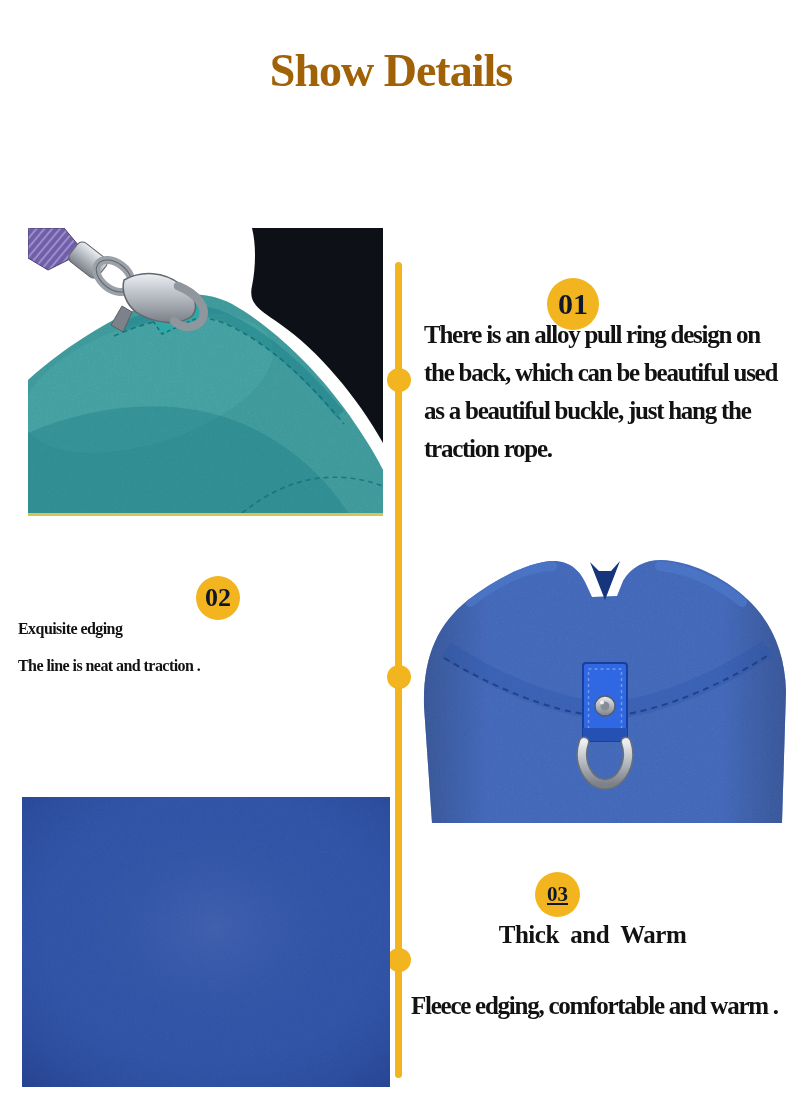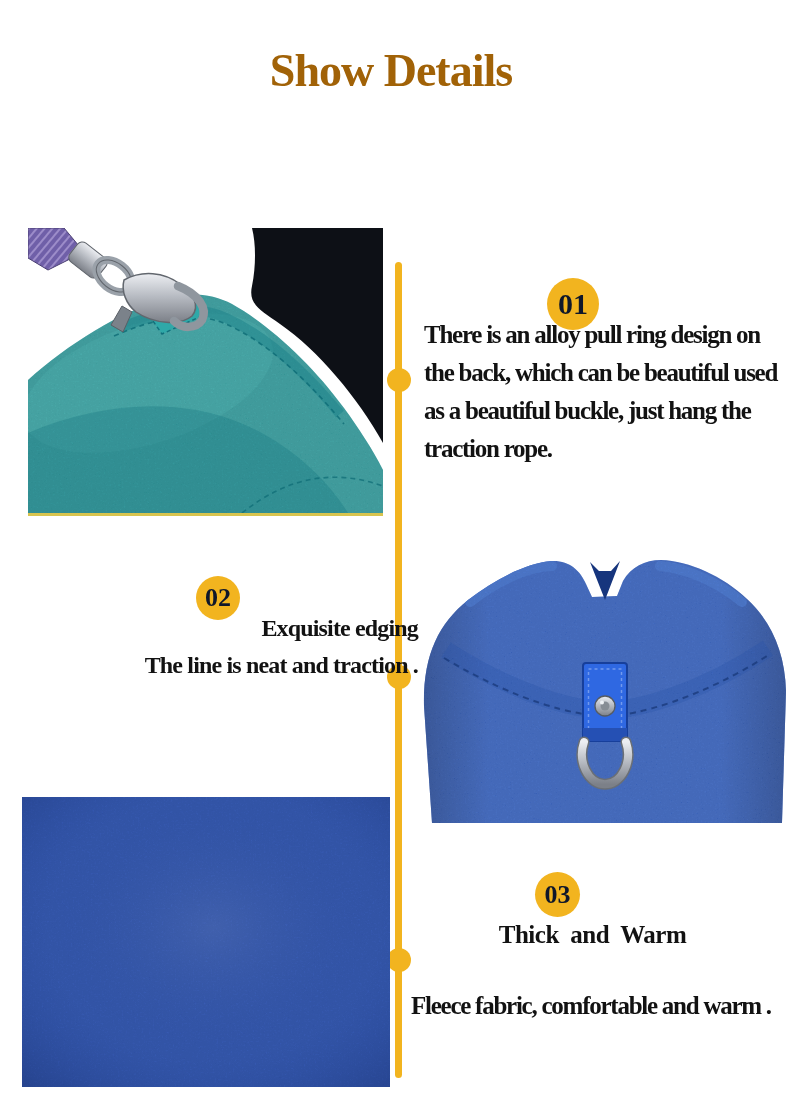--- a/index.html
+++ b/index.html
@@ -8,25 +8,25 @@
   .abs{position:absolute;}
   .title{left:0;top:44px;width:782px;text-align:center;font-size:46px;font-weight:700;
          letter-spacing:-1px;color:#a16207;}
   .vline{left:395px;top:262px;width:7px;height:816px;background:var(--accent-yellow,#f2b41f);
          border-radius:4px;}
   .vdot{width:24px;height:24px;border-radius:50%;background:var(--accent-yellow,#f2b41f);left:387px;}
   .badge{border-radius:50%;background:var(--accent-yellow,#f2b41f);display:flex;align-items:center;
          justify-content:center;font-weight:700;color:#0f172a;}
   .badge.b1{left:547px;top:278px;width:52px;height:52px;font-size:30px;}
   .badge.b2{left:196px;top:560px;width:44px;height:44px;font-size:26px;margin-top:16px;}
-  .badge.b3{left:535px;top:872px;width:45px;height:45px;font-size:26px;}
+  .badge.b3{left:535px;top:872px;width:45px;height:45px;font-size:21px;text-decoration:underline;}
   .para{font-weight:700;font-size:25px;letter-spacing:-0.05em;line-height:38px;}
   .sec1-text{left:424px;top:316px;width:372px;}
   .sec1-text div{white-space:nowrap;}
-  .sec2-text{left:18px;top:610px;width:400px;text-align:right;font-size:24px;line-height:37px;
+  .sec2-text{left:18px;top:610px;width:400px;text-align:left;font-size:16px;line-height:37px;
              letter-spacing:-0.035em;}
   .sec2-text div{white-space:nowrap;}
   .sec3-heading{left:405px;top:921px;width:375px;text-align:center;font-size:25px;font-weight:700;
                 letter-spacing:-0.02em;white-space:pre-wrap;}
   .sec3-line{left:411px;top:992px;width:388px;font-size:25px;font-weight:700;
              letter-spacing:-0.05em;white-space:nowrap;}
   .photo{display:block;}
   .photo1{left:28px;top:228px;width:355px;height:285px;}
   .photo1-underline{left:28px;top:513px;width:355px;height:3px;background:#d8c44e;}
   .photo2{left:418px;top:530px;width:375px;height:293px;}
@@ -160,15 +160,15 @@
 
   <svg class="abs photo photo3" viewBox="0 0 368 290" preserveAspectRatio="none">
     <rect width="368" height="290" style="fill:var(--fabric-blue,#2f55b8)"></rect>
     <rect width="368" height="290" filter="url(#fleeceNoise)" opacity="0.18" style="mix-blend-mode:soft-light"></rect>
     <rect width="368" height="290" filter="url(#fleeceNoiseDark)" opacity="0.12"></rect>
     <rect width="368" height="290" fill="url(#fabVign)"></rect>
   </svg>
 
   <div class="abs badge b3">03</div>
   <div class="abs sec3-heading">Thick  and  Warm</div>
-  <div class="abs sec3-line">Fleece fabric, comfortable and warm .</div>
+  <div class="abs sec3-line">Fleece edging, comfortable and warm .</div>
 
 </div>
 
 </body></html>

